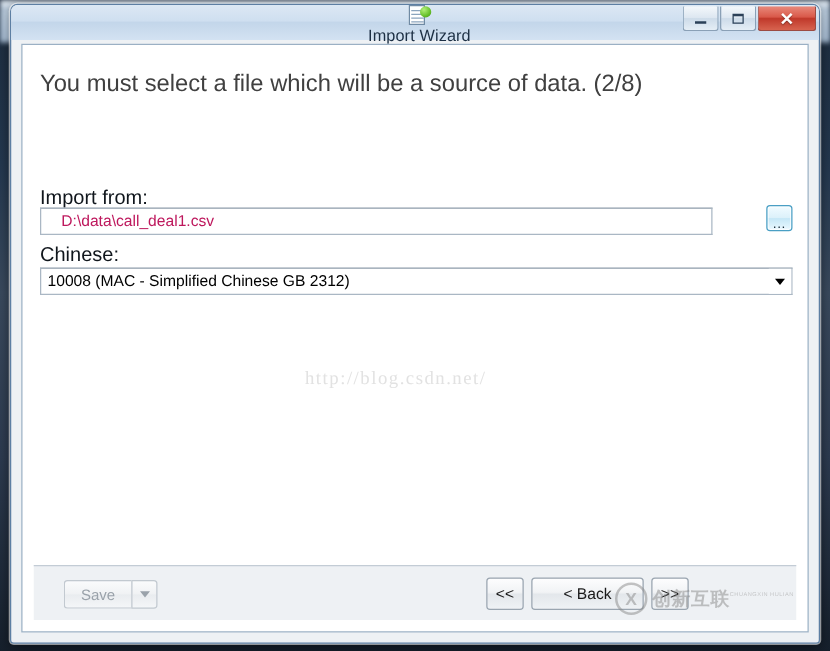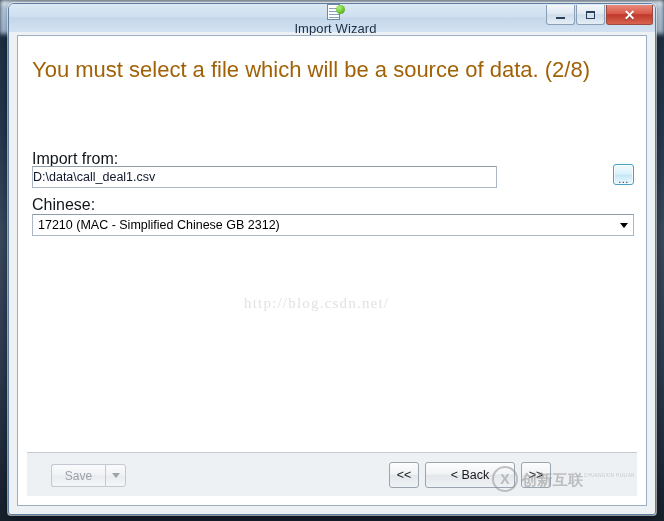--- a/index.html
+++ b/index.html
@@ -161,51 +161,51 @@
     left: 9px; right: 9px; top: 32px; bottom: 9px;
     background: #ffffff;
     border: 1px solid #9bb0c4;
     box-sizing: border-box;
     overflow: hidden;
   }
 
   #heading {
     position: absolute;
     left: 14px; top: 21px;
-    font-size: 22px;
-    color: #a16207;
+    font-size: 19px;
+    color: #404040;
     white-space: nowrap;
   }
 
   .field-label {
     position: absolute;
     font-size: 16px;
     color: #10161c;
     white-space: nowrap;
   }
   #label-import { left: 14px; top: 114px; }
   #label-encoding { left: 14px; top: 160px; }
 
   #import-row {
     position: absolute;
     left: 14px; top: 130px;
     width: 602px; height: 22px;
   }
   #import-input {
     position: absolute;
     left: 0; top: 0;
-    width: 465px; height: 22px;
+    width: 538px; height: 22px;
     border: 1px solid #aab7c4;
     border-top-color: #8d9caa;
     background: #ffffff;
     box-sizing: border-box;
     font-family: "Liberation Sans", sans-serif;
     font-size: 12.5px;
-    color: #0f172a;
-    padding: 0 0;
+    color: #be185d;
+    padding: 0 16px;
     outline: none;
   }
   #browse-button {
     position: absolute;
     right: 0; top: -2px;
     width: 21px; height: 21px;
     border: 1px solid #4a9fc4;
     border-radius: 3px;
     background: linear-gradient(180deg, #f1fbff 0%, #dcf1fa 48%, #c5e7f6 52%, #ebf9ff 100%);
     box-shadow: 0 0 0 1px rgba(255,255,255,.7) inset;
@@ -429,21 +429,21 @@
       <div id="import-row">
         <input id="import-input" type="text" value="D:\data\call_deal1.csv" style="">
         <div id="browse-button">
           <span class="dots">...</span>
         </div>
       </div>
 
       <div class="field-label" id="label-encoding">Chinese:</div>
 
       <div id="encoding-row">
-        <div id="encoding-select">17210 (MAC - Simplified Chinese GB 2312)</div>
+        <div id="encoding-select">10008 (MAC - Simplified Chinese GB 2312)</div>
         <div id="encoding-arrow">
           <span class="tri"></span>
         </div>
       </div>
 
       <div id="watermark">http://blog.csdn.net/</div>
 
       <div id="footer">
 
         <div id="save-group">

